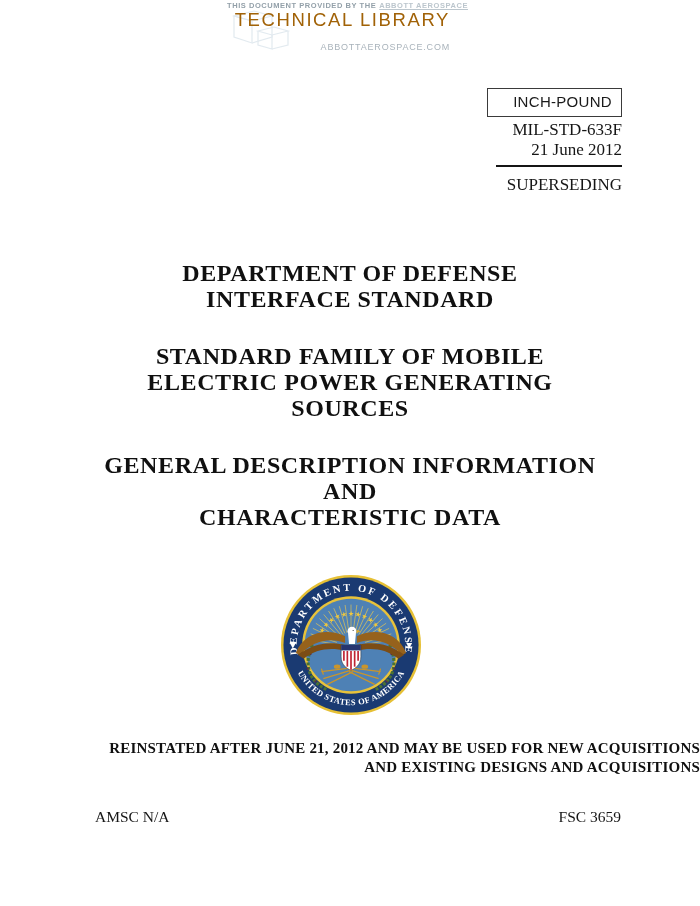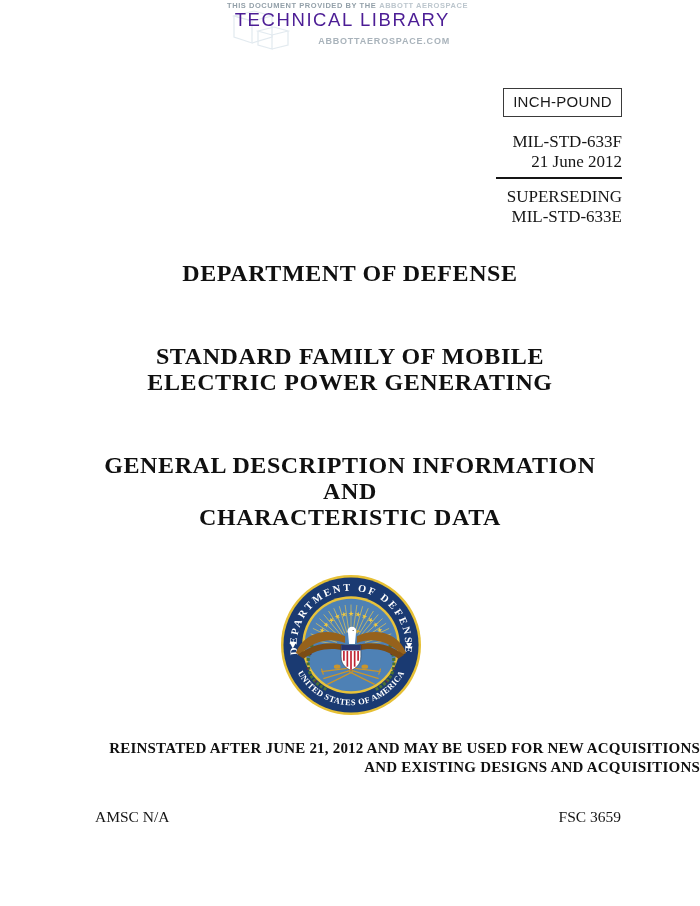--- a/index.html
+++ b/index.html
@@ -8,34 +8,34 @@
     position:relative; width:700px; height:906px; background:#ffffff;
     font-family:"Liberation Serif", serif; color:#151515; overflow:hidden;
   }
 
   
   .tl-header { position:absolute; top:0; left:228px; width:242px; height:54px; }
   .cube-logo { position:absolute; top:3px; left:0; opacity:.6; }
   .tl-line1 { position:absolute; top:1px; right:2px; white-space:nowrap;
     font-family:"Liberation Sans", sans-serif; font-weight:bold; font-size:7.5px;
     letter-spacing:.55px; color:#93a0a9; }
-  .tl-line1 .brand { color:#bcc6cd; margin-left:3px; }
+  .tl-line1 .brand { color:#bcc6cd; margin-left:3px;text-decoration:underline; }
   .tl-line2 { position:absolute; top:9px; right:20px; white-space:nowrap;
     font-family:"Liberation Sans", sans-serif; font-weight:400; font-size:18.5px;
-    letter-spacing:1.6px; color:#4c1d95; }
-  .tl-line3 { position:absolute; top:36px; right:20px; white-space:nowrap;
-    font-family:"Liberation Sans", sans-serif; font-weight:bold; font-size:9px;
+    letter-spacing:1.6px; color:#a16207; }
+  .tl-line3 { position:absolute; top:42px; right:20px; white-space:nowrap;
+    font-family:"Liberation Sans", sans-serif; font-weight:normal; font-size:9px;
     letter-spacing:.8px; color:#a9b3bb; }
 
   
   .designation { position:absolute; top:88px; right:78px; text-align:right;
     font-size:17px; line-height:20px; }
   .inch-pound { display:inline-block; border:1.5px solid #3a3a3a;
     font-family:"Liberation Sans", sans-serif; font-size:15px; letter-spacing:.3px;
-    padding:3px 9px 4px 9px; margin-bottom:15px; color:#1a1a1a; }
+    padding:3px 9px 4px 25px; margin-bottom:3px; color:#1a1a1a; }
   .desig-rule { width:126px; border-top:2px solid #151515; margin:5px 0 8px auto; }
 
   
   .t-block { position:absolute; left:0; width:700px; text-align:center;
     font-weight:bold; font-size:24px; line-height:26px; letter-spacing:.6px; color:#101010; }
   .t-block-1 { top:260px; }
   .t-block-2 { top:343px; }
   .t-block-3 { top:452px; }
 
   
@@ -70,29 +70,30 @@
     <div class="tl-line2">TECHNICAL LIBRARY</div>
     <div class="tl-line3">ABBOTTAEROSPACE.COM</div>
   </div>
 
   <div class="designation">
     <div><span class="inch-pound">INCH-POUND</span></div>
     <div>MIL-STD-633F</div>
     <div>21 June 2012</div>
     <div class="desig-rule"></div>
     <div>SUPERSEDING</div>
-    <div>MIL-STD-633E</div>
   </div>
 
   <div class="t-block t-block-1">
     <div>DEPARTMENT OF DEFENSE</div>
+    <div>INTERFACE STANDARD</div>
   </div>
   <div class="t-block t-block-2">
     <div>STANDARD FAMILY OF MOBILE</div>
     <div>ELECTRIC POWER GENERATING</div>
+    <div>SOURCES</div>
   </div>
   <div class="t-block t-block-3">
     <div>GENERAL DESCRIPTION INFORMATION</div>
     <div>AND</div>
     <div>CHARACTERISTIC DATA</div>
   </div>
 
   <div class="seal-wrap">
     <svg width="142" height="142" viewBox="0 0 144 144">
       <defs>

